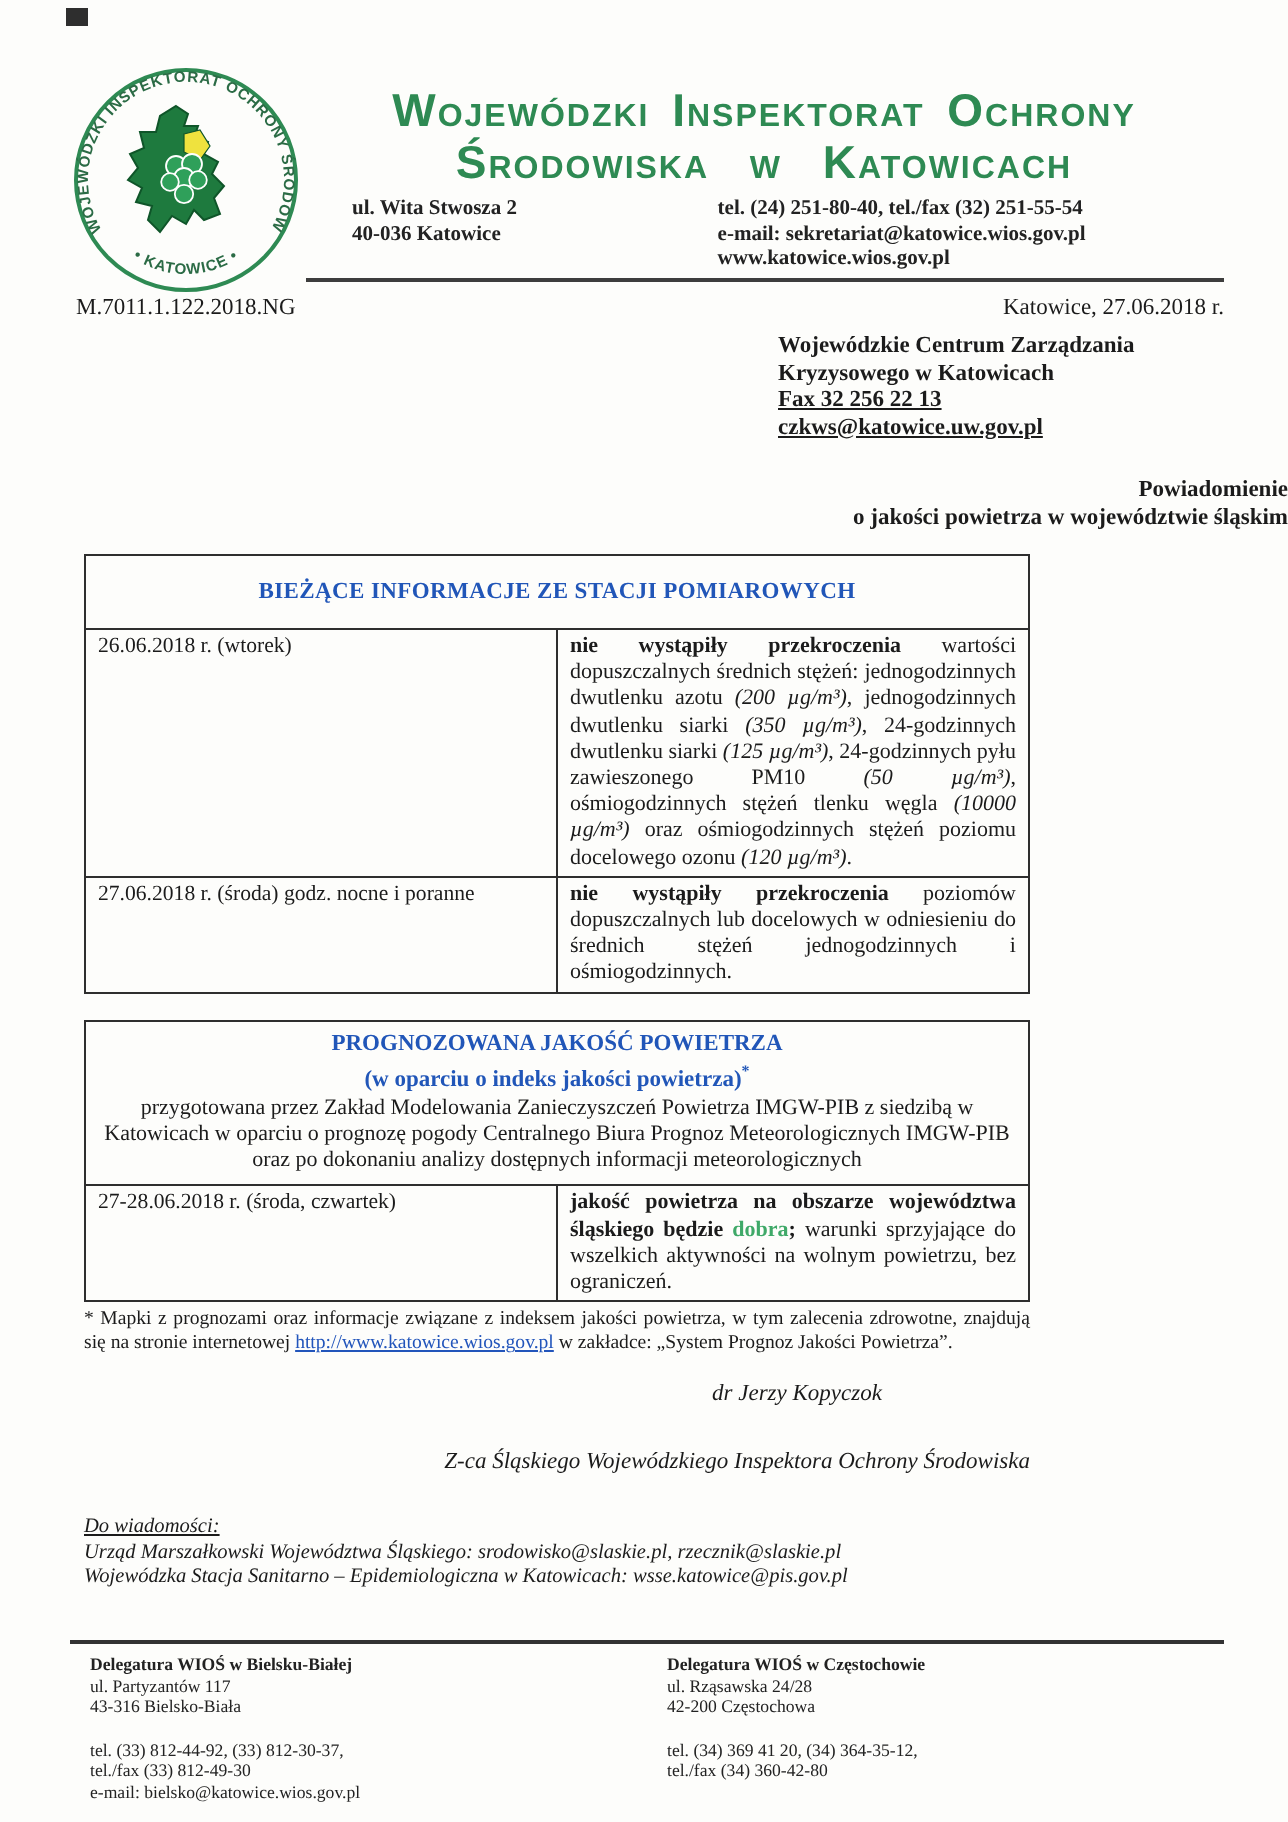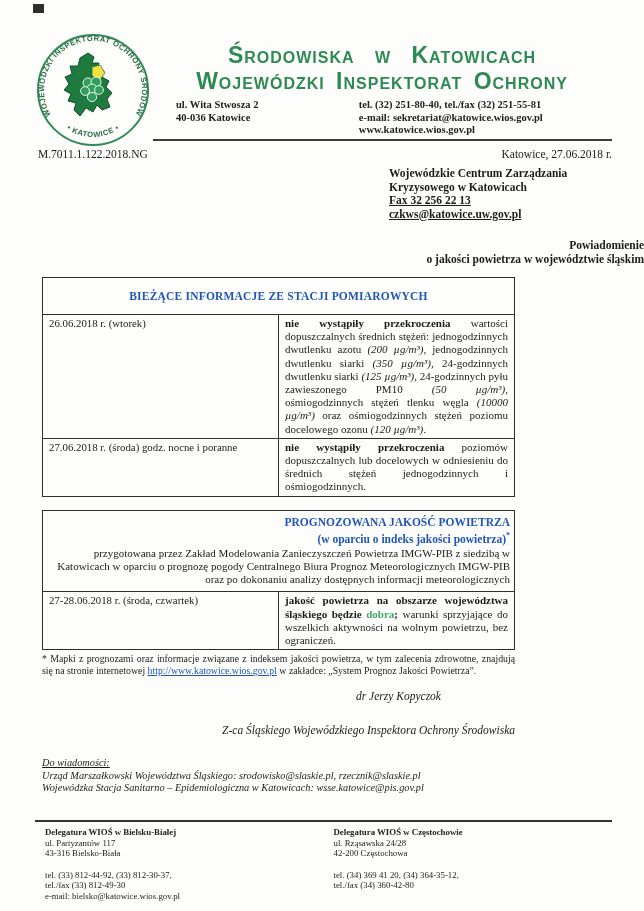--- a/index.html
+++ b/index.html
@@ -27,21 +27,21 @@
 
   .main{position:absolute;left:42px;top:277px;width:473px;}
   table.doc-table{border-collapse:collapse;width:100%;font-size:11px;table-layout:fixed;}
   .doc-table td{border:1.4px solid #2e2e2e;vertical-align:top;padding:2px 6px;}
   .thead{text-align:center;font-weight:bold;color:#2156b8;font-size:11.5px;padding:12px 6px !important;letter-spacing:.2px;}
   .date-cell{width:80px;font-size:10.8px;line-height:13px;}
   .content-cell{text-align:justify;line-height:13.2px;}
   .b{font-weight:bold;}
   .i{font-style:italic;}
   .gap{height:13px;}
-  .fhead{text-align:right;padding:4px 4px 5px 4px !important;}
+  .fhead{text-align:center;padding:4px 4px 5px 4px !important;}
   .blue-line{color:#2156b8;font-weight:bold;font-size:11.5px;line-height:14px;}
   .sup{vertical-align:super;font-size:8px;}
   .intro{font-size:11px;line-height:13px;margin-top:2px;}
   .good{color:#3fa968;font-weight:bold;}
 
   .footnote{font-size:9.8px;line-height:12px;text-align:justify;margin-top:3px;}
   .link{color:#2255bb;text-decoration:underline;cursor:pointer;}
 
   .sig-name{margin-top:13px;text-align:center;padding-left:240px;font-style:italic;font-size:11.5px;}
   .sig-title{margin-top:22px;text-align:right;font-style:italic;font-size:11.5px;}
@@ -78,29 +78,29 @@
           <circle cx="52" cy="50" r="5"></circle>
             <circle cx="60" cy="49" r="5"></circle>
           <circle cx="56" cy="56" r="5"></circle>
             <circle cx="49" cy="58" r="4.4"></circle>
           <circle cx="63" cy="57" r="4.4"></circle>
             <circle cx="56" cy="64" r="4.6"></circle>
         </g>
       </svg>
     </div>
     <div class="head-text">
+      <div class="org">Wojewódzki Inspektorat Ochrony</div>
       <div class="org org2">Środowiska w Katowicach</div>
-      <div class="org">Wojewódzki Inspektorat Ochrony</div>
       <div class="addr-row">
         <div class="addr-left">
           <div>ul. Wita Stwosza 2</div>
           <div>40-036 Katowice</div>
         </div>
         <div class="addr-right">
-          <div>tel. (32) 251-80-40,  tel./fax (32) 251-55-81</div>
+          <div>tel. (24) 251-80-40,  tel./fax (32) 251-55-54</div>
           <div>e-mail: sekretariat@katowice.wios.gov.pl</div>
           <div>www.katowice.wios.gov.pl</div>
         </div>
       </div>
     </div>
   </div>
   <div class="head-rule"></div>
 
   <div class="ref-row">
     <span>M.7011.1.122.2018.NG</span>

